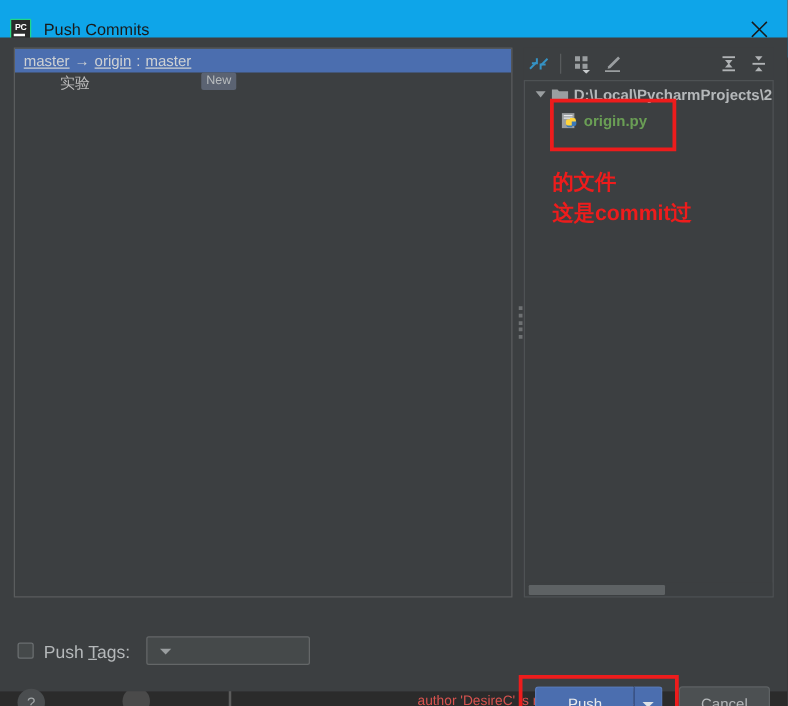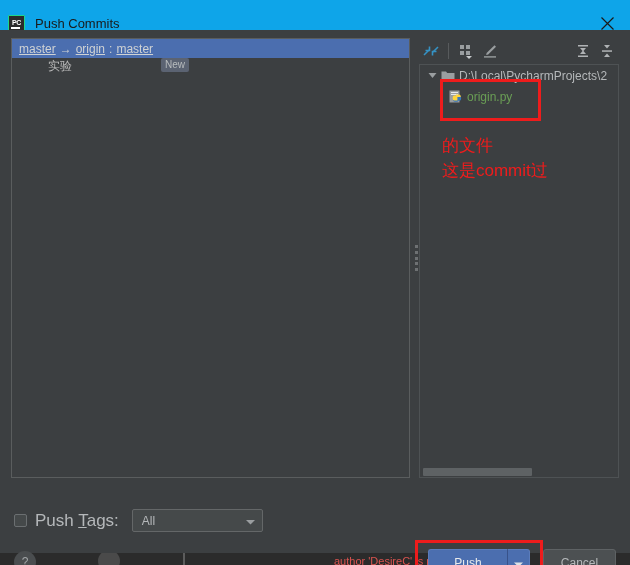--- a/index.html
+++ b/index.html
@@ -233,20 +233,21 @@
     margin: 0 5px;
   }
   .tb-spacer { flex: 1 1 auto; }
 
   #files-tree {
     flex: 1 1 auto;
     background: #3c3f41;
     border: 1px solid #4e5254;
     position: relative;
     overflow: hidden;
+    font-weight: bold;
   }
   .tree-row {
     display: flex;
     align-items: center;
     height: 21px;
     padding-left: 5px;
     white-space: nowrap;
     cursor: pointer;
   }
   .tree-toggle {
@@ -318,21 +319,21 @@
   #push-tags-checkbox {
     width: 13px; height: 13px;
     border: 1px solid #6b6f71;
     background: #45494a;
     border-radius: 2px;
     cursor: pointer;
     flex: 0 0 auto;
   }
   #push-tags-label {
     margin-left: 8px;
-    font-size: 17px;
+    font-size: 14px;
     color: #b5b8ba;
     font-family: "Liberation Sans", sans-serif;
   }
   #push-tags-label u { text-decoration: underline; }
   #tags-select {
     margin-left: 13px;
     width: 131px; height: 23px;
     background: #45494a;
     border: 1px solid #646768;
     border-radius: 2px;
@@ -562,21 +563,20 @@
       </div>
     </div>
   </div>
 
   <div id="push-tags-row">
     <div id="push-tags-checkbox"></div>
     <div id="push-tags-label">
       <span>Push </span><u>T</u><span>ags:</span>
     </div>
     <div id="tags-select">
-      <span id="tags-select-value">All</span>
       <span>
         <svg width="11" height="8" viewBox="0 0 11 8" aria-hidden="true">
           <path d="M1 2 L10 2 L5.5 6.5 Z" fill="#9a9ea0"></path>
         </svg>
       </span>
     </div>
   </div>
 
   <div id="help-button">
     <span>?</span>

